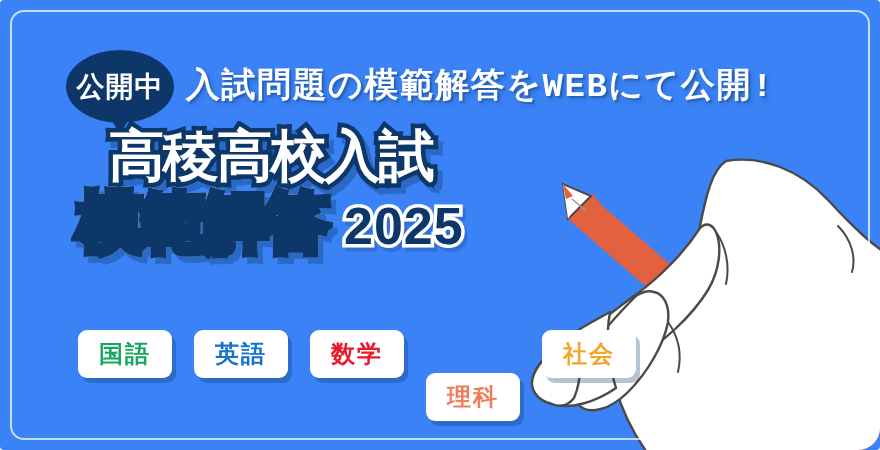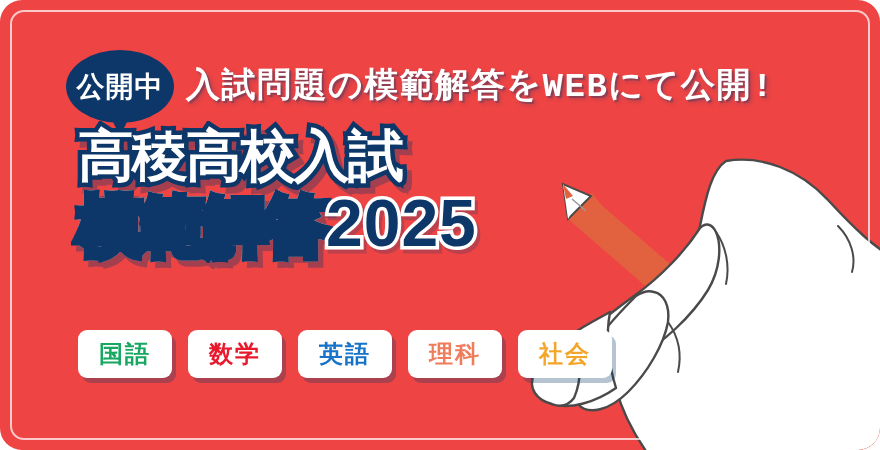--- a/index.html
+++ b/index.html
@@ -118,58 +118,58 @@
     background:linear-gradient(180deg,#ffffff 0%,#ffffff 42%,#e6e6e6 62%,#9b9b9b 100%);
     -webkit-background-clip:text;
     background-clip:text;
     -webkit-text-fill-color:transparent;
   }
 
   
   .hl-year {
     display:inline-block;
     vertical-align:bottom;
-    margin-left:0;
+    margin-left:18px;
     margin-bottom:2px;
-    font-size:66px;
+    font-size:52px;
     font-weight:bold;
     letter-spacing:1px;
     color:#0d3768;
     -webkit-text-stroke:7px #ffffff;
     paint-order:stroke fill;
     filter:drop-shadow(3px 4px 0 rgba(13,55,104,.22));
   }
   .hl-year-inner {
     position:relative;
   }
 
   
   #subjects {
     position:absolute;
     left:78px; top:330px;
     display:flex;
-    gap:16px;
+    gap:22px;
     z-index:5;
   }
   .chip {
     position:relative;
     width:94px; height:48px;
     background:#ffffff;
     border-radius:9px;
     display:flex; align-items:center; justify-content:center;
     font-size:24px;
     font-weight:bold;
     letter-spacing:2px;
     box-shadow:4px 5px 0 rgba(13,55,104,.30);
   }
 </style>
 </head>
 <body>
 
-<div id="banner" style="background: #ef4444; border-radius: 22px;">
+<div id="banner" style="background: #3b82f6; border-radius: 4px; text-align: center;">
 
   <svg id="illustration" viewBox="0 0 880 450" preserveAspectRatio="none">
     <defs>
       <clipPath id="panelClip">
         <rect x="0" y="0" width="880" height="450" rx="22" ry="22"></rect>
       </clipPath>
     </defs>
 
     <g clip-path="url(#panelClip)">
 
@@ -253,27 +253,27 @@
     </div>
     <div class="hl-row">
       <span class="hl-line2"><span class="grad">模範解答</span></span><span class="hl-year"><span class="hl-year-inner">2025</span></span>
     </div>
   </div>
 
   <div id="subjects">
     <div class="chip" style="color: rgb(24, 167, 97);">
       <span>国語</span>
     </div>
+    <div class="chip" style="color: rgb(22, 115, 199);">
+      <span>英語</span>
+    </div>
     <div class="chip" style="color: rgb(232, 25, 44);">
       <span>数学</span>
     </div>
-    <div class="chip" style="color: rgb(22, 115, 199);">
-      <span>英語</span>
-    </div>
-    <div class="chip" style="color: rgb(239, 125, 92);">
+    <div class="chip" style="color: rgb(239, 125, 92); margin-top: 43px;">
       <span>理科</span>
     </div>
     <div class="chip" style="color: rgb(244, 166, 42);">
       <span>社会</span>
     </div>
   </div>
 
 </div>
 
 </body></html>

